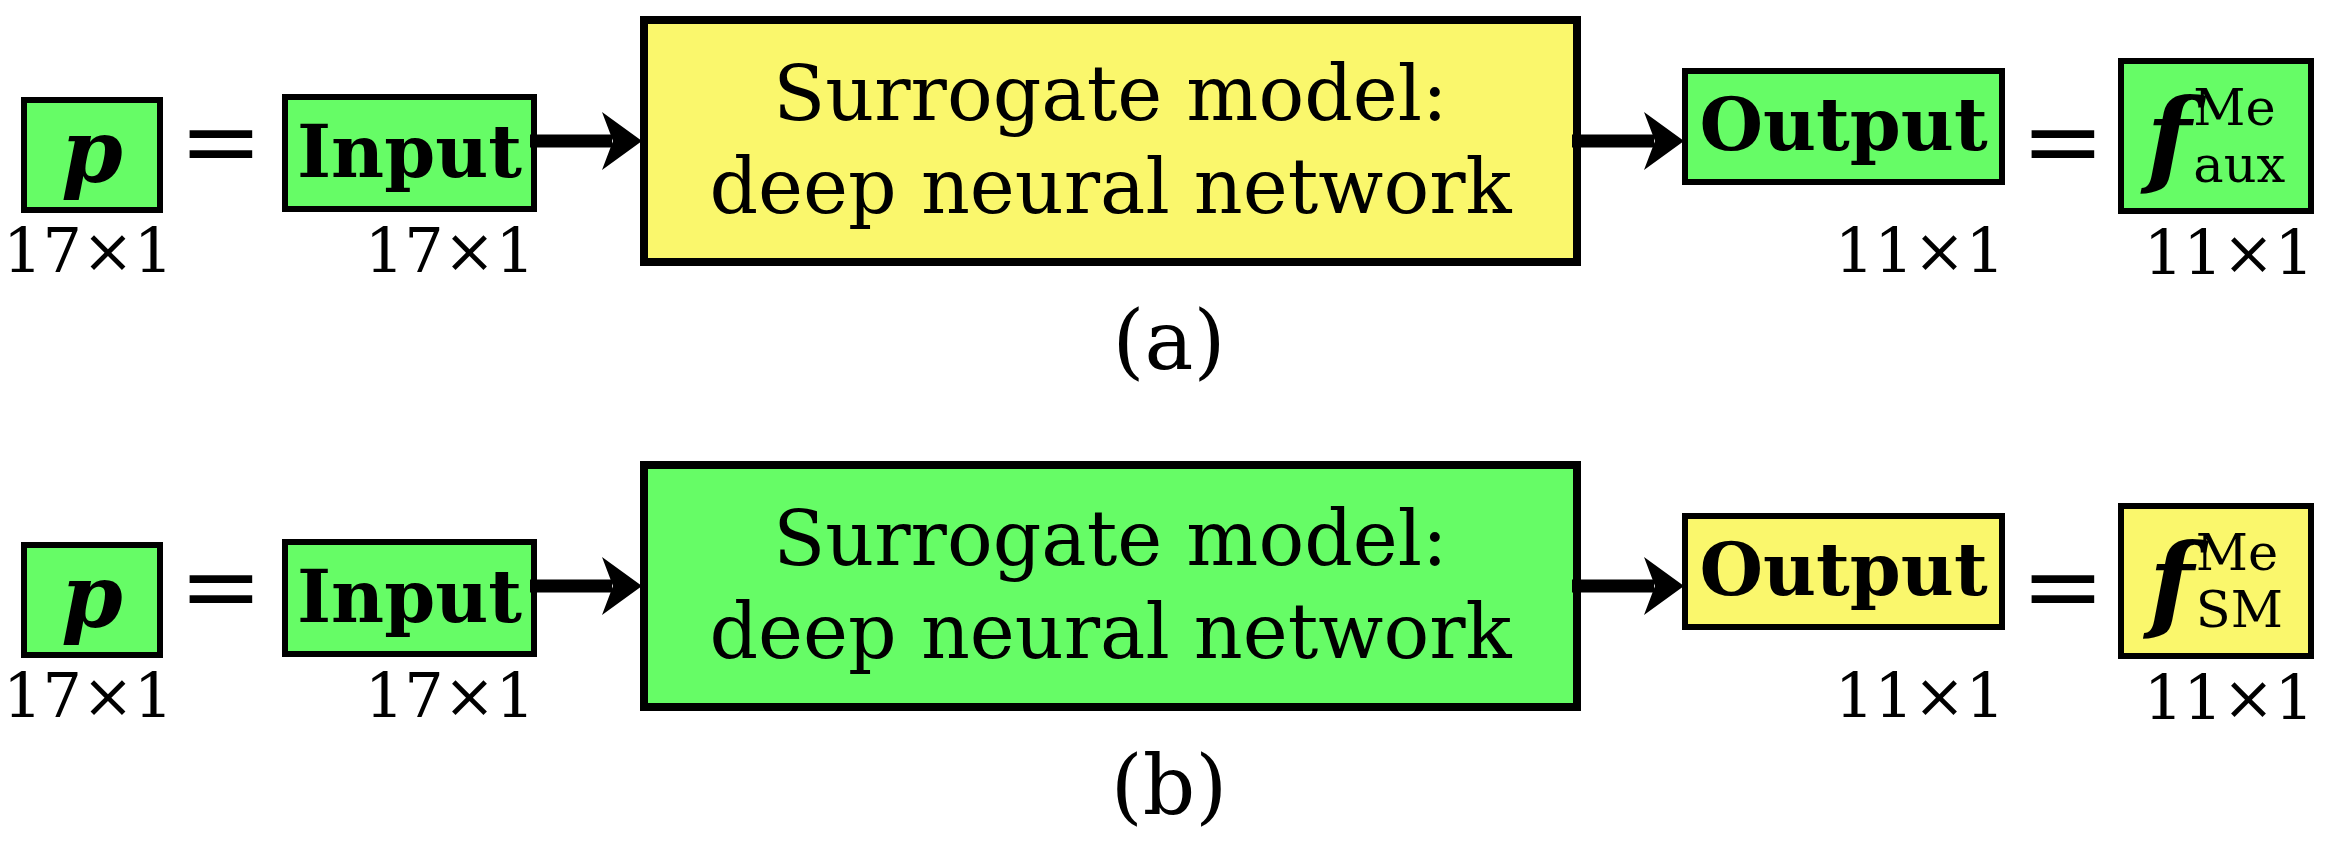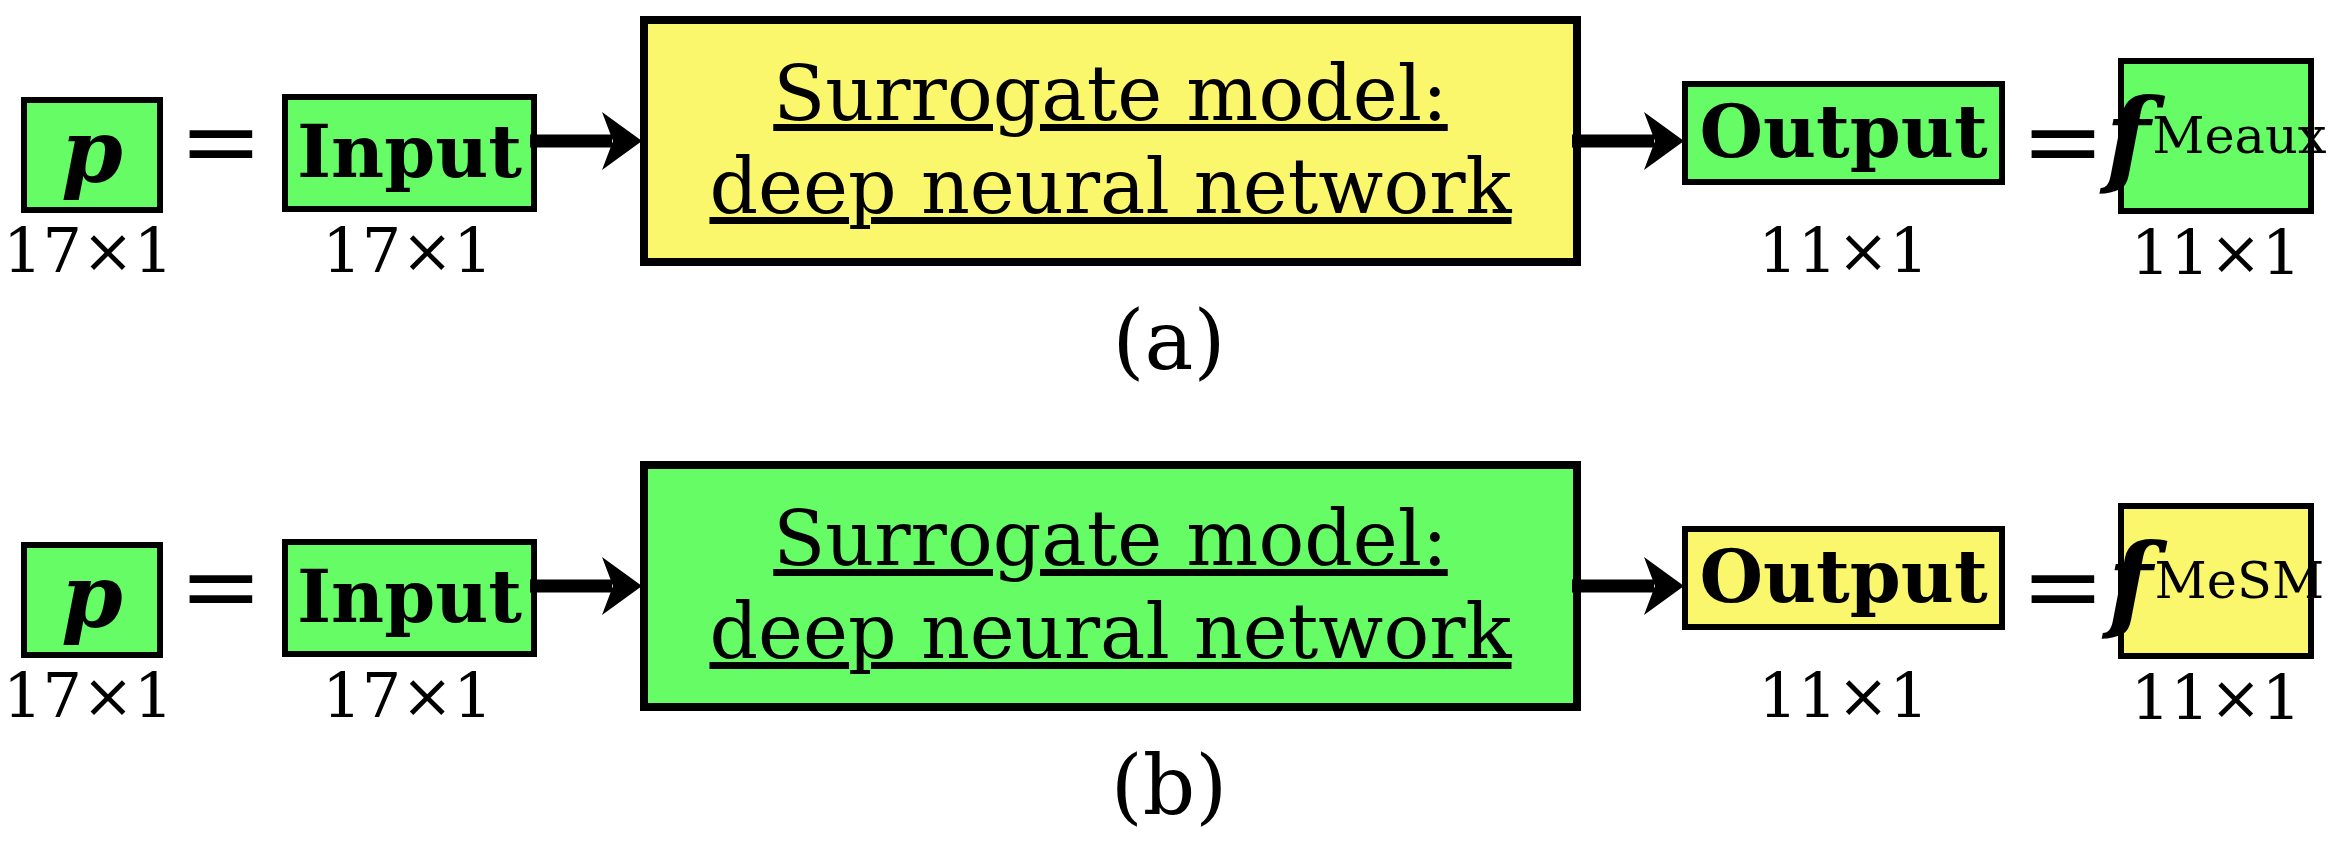--- a/index.html
+++ b/index.html
@@ -33,48 +33,48 @@
 
   .equals {
     position: absolute; top: 92px; height: 98px; width: 90px;
     display: flex; align-items: center; justify-content: center;
     font-size: 100px; line-height: 1;
   }
   .eq-left  { left: 176px; }
   .eq-right { left: 2018px; }
 
   .input-box  { left: 282px;  top: 94px; width: 255px; height: 118px; }
-  .output-box { left: 1682px; top: 81px; width: 323px; height: 104px; }
+  .output-box { left: 1682px; top: 68px; width: 323px; height: 117px; }
   .box-label  { font-size: 73px; font-weight: bold; line-height: 1; transform: translateY(-2px); }
 
   .arrow { position: absolute; top: 109px; width: 112px; height: 64px; }
   .arrow-1 { left: 530px; }
   .arrow-2 { left: 1572px; }
 
   .surrogate-box {
     left: 640px; top: 16px; width: 941px; height: 250px;
     border-width: 8px;
     flex-direction: column;
     text-align: center;
-    font-size: 76px; line-height: 1.22; text-decoration: underline;
+    font-size: 76px; line-height: 1.22;
   }
 
   .f-box { left: 2118px; top: 58px; width: 196px; height: 156px; }
   .f-letter {
     font-size: 104px; font-weight: bold; font-style: italic;
     line-height: 1; transform: translateY(2px);
   }
   .f-scripts {
-    display: flex; flex-direction: row; align-items: flex-start;
+    display: flex; flex-direction: column; align-items: flex-start;
     font-size: 51px; line-height: 1.12; margin-left: 2px; justify-content: space-between;
   }
 
   .dim {
     position: absolute; font-size: 62px; line-height: 1;
-    text-align: center;
+    text-align: right;
   }
   .p-dim      { left: 3px;    top: 220px; width: 166px; }
   .input-dim  { left: 280px;  top: 220px; width: 255px; }
   .output-dim { left: 1682px; top: 220px; width: 323px; }
   .f-dim      { left: 2118px; top: 222px; width: 196px; }
 
   .caption {
     position: absolute; left: 0; top: 300px; width: 2338px;
     text-align: center; font-size: 82px; line-height: 1;
   }

